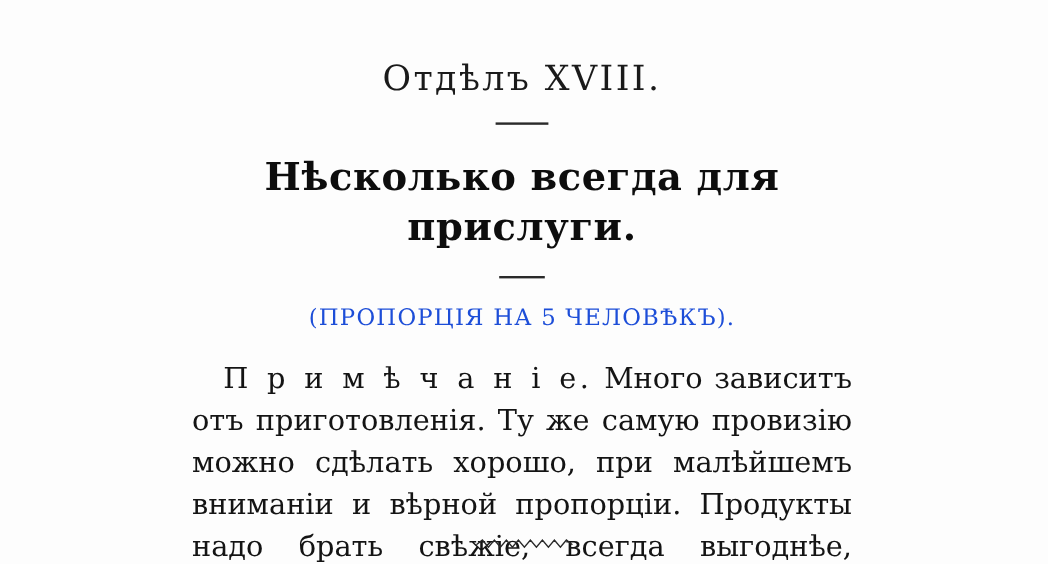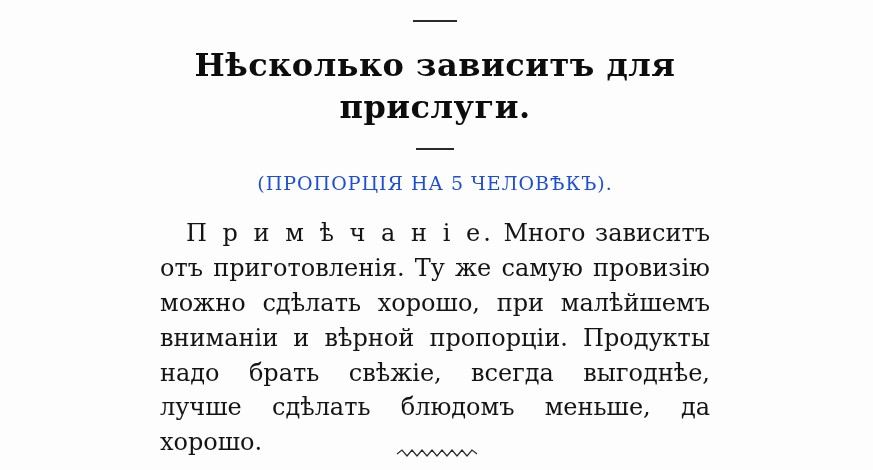--- a/index.html
+++ b/index.html
@@ -85,24 +85,25 @@
     width: 82px;
     height: 12px;
   }
 </style>
 </head>
 <body>
 
 <div class="page">
   <div class="content">
 
+    <div class="section-label">Отдѣлъ XVIII.</div>
 
     <div class="rule"></div>
 
-    <div class="title">Нѣсколько зависитъ для прислуги.</div>
+    <div class="title">Нѣсколько всегда для прислуги.</div>
 
     <div class="rule short"></div>
 
     <div class="subtitle">(ПРОПОРЦІЯ НА 5 ЧЕЛОВѢКЪ).</div>
 
     <div class="body-text">
       <span class="indent"></span><span class="note-label">П р и м ѣ ч а н і е.</span>
       <span>Много зависитъ отъ приготовленія. Ту же самую провизію можно сдѣлать хорошо, при малѣйшемъ вниманіи и вѣрной пропорціи. Продукты надо брать свѣжіе, всегда выгоднѣе, лучше сдѣлать блюдомъ меньше, да хорошо.</span>
     </div>
   </div>

